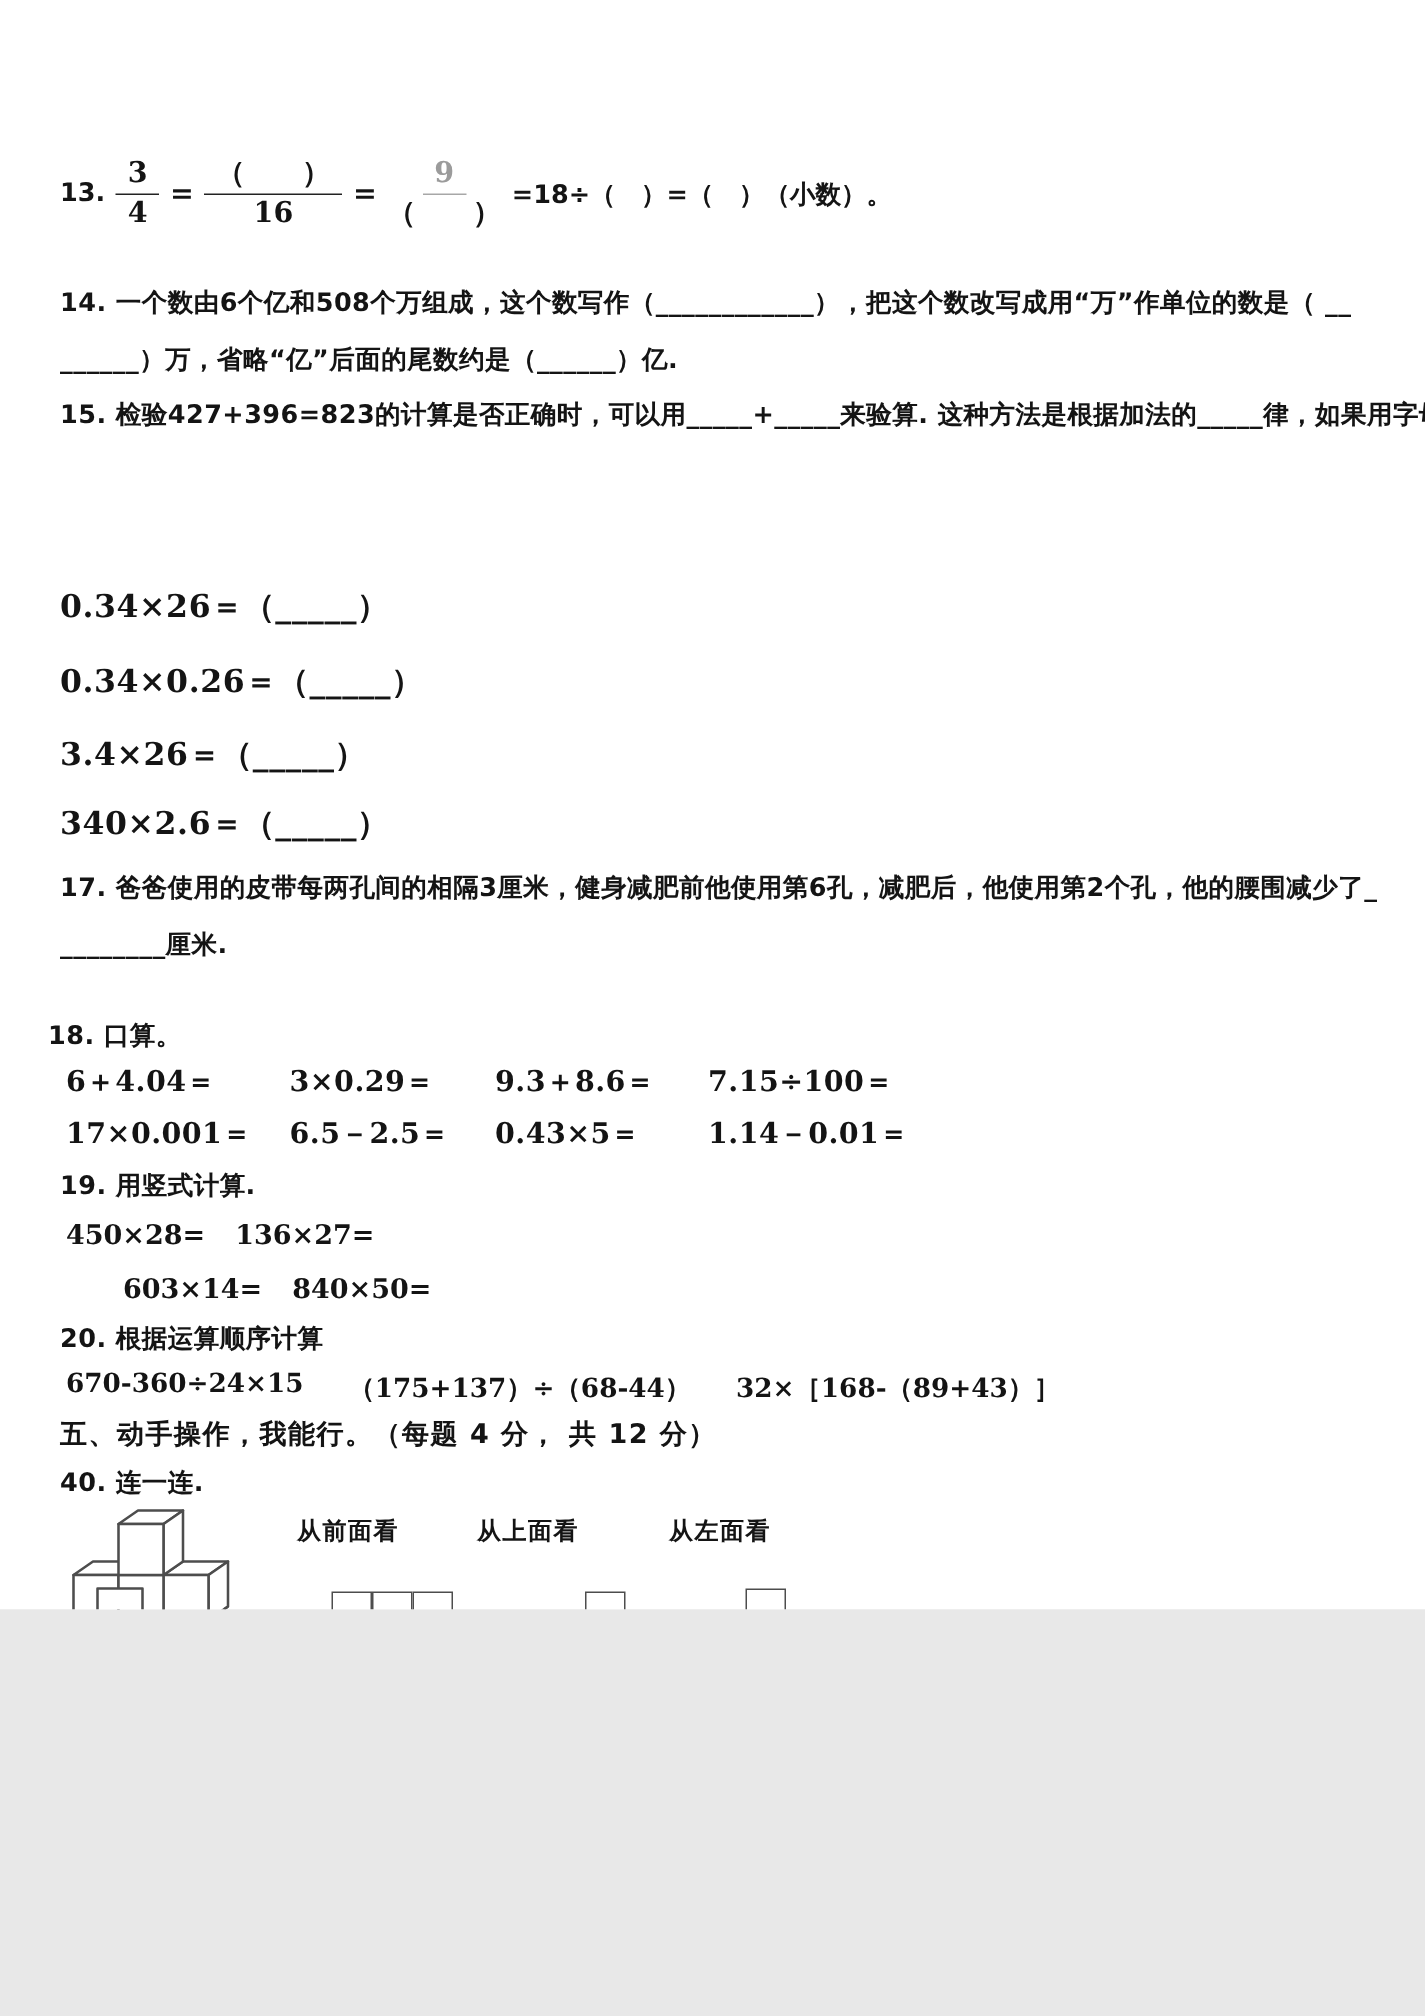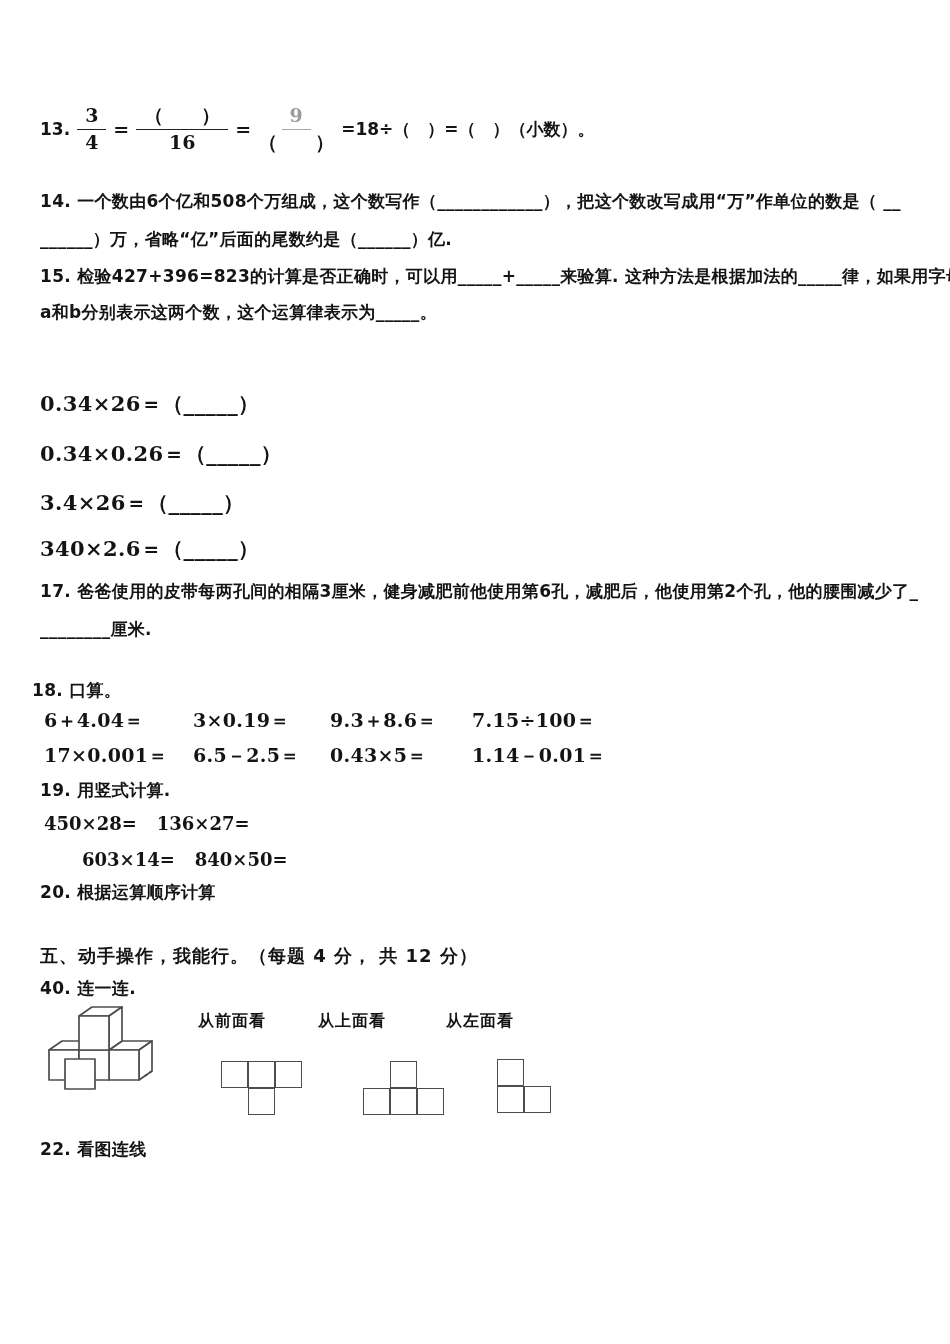--- a/index.html
+++ b/index.html
@@ -1,16 +1,16 @@
 <!DOCTYPE html>
 <html><head>
 <meta charset="utf-8">
 <style>
   html,body{margin:0;padding:0;background:#e8e8e8;}
-  #page{position:relative;width:950px;height:1344px;background:#ffffff;
+  #page{position:relative;width:950px;height:1073px;background:#ffffff;
         font-family:"DejaVu Sans",sans-serif;color:#141414;overflow:hidden;}
   .abs{position:absolute;white-space:nowrap;}
   .body-text{font-size:17px;font-weight:600;letter-spacing:.3px;}
   .serif-math{font-family:"DejaVu Serif","Liberation Serif",serif;font-weight:700;}
 
   
   #q13{left:40px;top:96px;height:66px;display:flex;align-items:center;gap:7px;}
   #q13 .lbl{font-size:17px;font-weight:600;}
   .frac{display:inline-flex;flex-direction:column;align-items:center;
         font-family:"DejaVu Serif","Liberation Serif",serif;font-size:19px;font-weight:600;line-height:1.25;}
@@ -69,34 +69,33 @@
     <span class="frac gray-top">
       <span class="num">9</span>
       <span class="den">（　　）</span>
     </span>
     <span class="tail">=18÷（　）=（　）（小数）。</span>
   </div>
 
   <div id="q14l1" class="abs body-text">14. 一个数由6个亿和508个万组成，这个数写作（____________），把这个数改写成用“万”作单位的数是（ __</div>
   <div id="q14l2" class="abs body-text">______）万，省略“亿”后面的尾数约是（______）亿.</div>
   <div id="q15l1" class="abs body-text">15. 检验427+396=823的计算是否正确时，可以用_____+_____来验算. 这种方法是根据加法的_____律，如果用字母</div>
-  <div id="q15l2" class="abs body-text">a和b分别表示这两个数，这个运算律表示为_____。</div>
 
   <div id="q16i0" class="abs serif-math q16item">0.34×26＝（_____）</div>
   <div id="q16i1" class="abs serif-math q16item">0.34×0.26＝（_____）</div>
   <div id="q16i2" class="abs serif-math q16item">3.4×26＝（_____）</div>
   <div id="q16i3" class="abs serif-math q16item">340×2.6＝（_____）</div>
 
   <div id="q17l1" class="abs body-text">17. 爸爸使用的皮带每两孔间的相隔3厘米，健身减肥前他使用第6孔，减肥后，他使用第2个孔，他的腰围减少了_</div>
   <div id="q17l2" class="abs body-text">________厘米.</div>
 
   <div id="q18t" class="abs body-text">18. 口算。</div>
   <div id="q18r1" class="abs serif-math oral">
     <span>6＋4.04＝</span>
-    <span>3×0.19＝</span>
+    <span>3×0.29＝</span>
     <span>9.3＋8.6＝</span>
     <span>7.15÷100＝</span>
   </div>
   <div id="q18r2" class="abs serif-math oral">
     <span>17×0.001＝</span>
     <span>6.5－2.5＝</span>
     <span>0.43×5＝</span>
     <span>1.14－0.01＝</span>
   </div>
 
@@ -104,20 +103,25 @@
   <div id="q19r1" class="abs serif-math vert">
     <span>450×28=</span>
     <span>136×27=</span>
   </div>
   <div id="q19r2" class="abs serif-math vert">
     <span>603×14=</span>
     <span>840×50=</span>
   </div>
 
   <div id="q20t" class="abs body-text">20. 根据运算顺序计算</div>
+  <div id="q20p" class="abs serif-math">
+    <span>670-360÷24×15</span>
+    <span>（175+137）÷（68-44）</span>
+    <span>32×［168-（89+43）］</span>
+  </div>
 
   <div id="sec5" class="abs">五、动手操作，我能行。（每题 4 分， 共 12 分）</div>
   <div id="q21t" class="abs body-text">40. 连一连.</div>
 
   <svg id="solid" class="abs" width="150" height="122" viewBox="0 0 150 122" fill="#ffffff" stroke="#4d4d4d" stroke-width="1.7" stroke-linejoin="round">
 
     <polygon points="4,48 17,39 47,39 34,48"></polygon>
     <rect x="4" y="48" width="30" height="30"></rect>
 
     <polygon points="64,48 77,39 107,39 94,48"></polygon>

